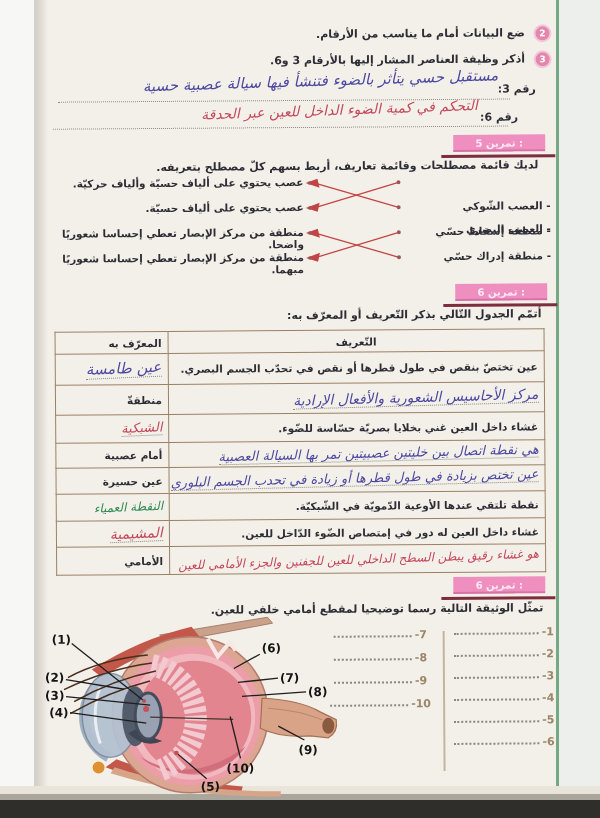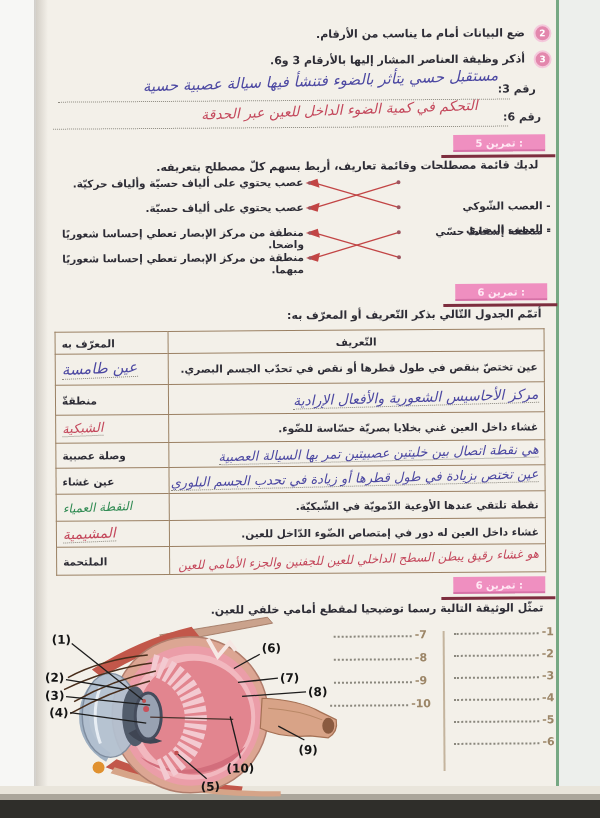--- a/index.html
+++ b/index.html
@@ -33,21 +33,21 @@
   .badge{position:absolute;background:#ef8fc0;border-radius:0;color:#ffe9f4;
     font-size:10px;font-weight:bold;text-align:center;padding:3px 0;width:92px;
     box-shadow:inset 0 -2px 0 rgba(170,60,120,.35);}
   .badge-line{position:absolute;height:2.5px;background:#7d2d3e;}
 
   .match-row{position:absolute;height:15px;font-size:10.5px;}
 
   table.deftable{position:absolute;left:55px;top:330px;width:490px;border-collapse:collapse;
     table-layout:fixed;font-size:10.5px;}
   table.deftable td{border:1px solid #9b8164;padding:1px 6px;vertical-align:middle;overflow:visible;}
-  td.term-col{width:100px;text-align:left;}
+  td.term-col{width:100px;text-align:right;}
   td.def-col{text-align:right;}
   .hw-cell{font-size:13px;line-height:1;}
   .hw-underline{border-bottom:1.5px dotted #8d8a80;padding-bottom:1px;}
 
   .blank-row{position:absolute;display:flex;align-items:flex-end;gap:3px;direction:ltr;}
   .blank-dots{border-bottom:2px dotted #8a877d;height:0;display:inline-block;margin-bottom:3px;}
   .blank-num{font-size:11px;font-weight:bold;color:#9c8668;line-height:1;}
   .vdivider{position:absolute;width:1.5px;background:#c4b49e;}
   svg text{font-family:"DejaVu Sans",sans-serif;}
 </style>
@@ -74,33 +74,34 @@
       <span class="numcircle">3</span>
       <span class="printed" style="margin-right:7px;">أذكر وظيفة العناصر المشار إليها بالأرقام 3 و6.</span>
     </div>
 
     <div class="row-abs rtl printed" style="right:62px;top:84px;">رقم 3:</div>
     <div class="dotline" style="left:60px;top:100px;width:452px;"></div>
     <div class="row-abs rtl" style="right:100px;top:72px;width:420px;text-align:right;">
       <span class="hw hw-blue" style="font-size:15px;transform:rotate(-1.4deg);">مستقبل حسي يتأثر بالضوء فتنشأ فيها سيالة عصبية حسية</span>
     </div>
 
-    <div class="row-abs rtl printed" style="right:57px;top:112px;">رقم 6:</div>
+    <div class="row-abs rtl printed" style="right:80px;top:112px;">رقم 6:</div>
     <div class="dotline" style="left:55px;top:127px;width:455px;"></div>
     <div class="row-abs rtl" style="right:120px;top:102px;width:390px;text-align:right;">
       <span class="hw hw-red" style="font-size:14px;transform:rotate(-1.6deg);">التحكم في كمية الضوء الداخل للعين عبر الحدقة</span>
     </div>
 
     <div class="badge" style="left:455px;top:136px;">تمرين 5 :</div>
     <div class="badge-line" style="left:443px;top:156px;width:114px;"></div>
     <div class="row-abs rtl printed" style="right:60px;top:160px;width:490px;text-align:right;">لديك قائمة مصطلحات وقائمة تعاريف، أربط بسهم كلّ مصطلح بتعريفه.</div>
 
     <div class="match-row rtl printed" style="left:410px;top:176px;width:142px;font-weight:bold;margin-top:48px;">- العصب البصري</div>
     <div class="match-row rtl printed" style="left:410px;top:226px;width:142px;text-align:right;">- منطقة إسقاط حسّي</div>
     <div class="match-row rtl printed" style="left:410px;top:201px;width:142px;text-align:right;">- العصب الشّوكي</div>
+    <div class="match-row rtl printed" style="left:410px;top:251px;width:142px;text-align:right;">- منطقة إدراك حسّي</div>
 
     <div class="match-row rtl printed" style="left:50px;top:176px;width:255px;text-align:right;">عصب يحتوي على ألياف حسيّة وألياف حركيّة.</div>
     <div class="match-row rtl printed" style="left:50px;top:201px;width:255px;text-align:right;">عصب يحتوي على ألياف حسيّة.</div>
     <div class="match-row rtl printed" style="left:50px;top:226px;width:255px;text-align:right;">منطقة من مركز الإبصار تعطي إحساسا شعوريًا واضحا.</div>
     <div class="match-row rtl printed" style="left:50px;top:251px;width:255px;text-align:right;">منطقة من مركز الإبصار تعطي إحساسا شعوريًا مبهما.</div>
 
     <svg style="position:absolute;left:305px;top:170px;" width="100" height="100" viewBox="0 0 100 100">
       <g stroke="#c24545" stroke-width="1.3">
         <line x1="95" y1="13" x2="14" y2="37"></line>
         <line x1="95" y1="38" x2="14" y2="14"></line>
@@ -142,37 +143,37 @@
       <tr style="height:30px;">
         <td class="def-col"><span class="hw hw-blue hw-cell hw-underline" style="font-size:14px;transform:rotate(-1.2deg);">مركز الأحاسيس الشعورية والأفعال الإرادية</span></td>
         <td class="term-col printed">منطقةّ</td>
       </tr>
       <tr style="height:28px;">
         <td class="def-col printed">غشاء داخل العين غني بخلايا بصريّة حسّاسة للضّوء.</td>
         <td class="term-col"><span class="hw hw-red hw-cell hw-underline" style="transform:rotate(-2deg);">الشبكية</span></td>
       </tr>
       <tr style="height:25px;">
         <td class="def-col"><span class="hw hw-blue hw-cell hw-underline" style="transform:rotate(-1deg);">هي نقطة اتصال بين خليتين عصبيتين تمر بها السيالة العصبية</span></td>
-        <td class="term-col printed">وصلة عصبية</td>
+        <td class="term-col printed">أمام عصبية</td>
       </tr>
       <tr style="height:26px;">
         <td class="def-col"><span class="hw hw-blue hw-cell hw-underline" style="transform:rotate(-1deg);">عين تختص بزيادة في طول قطرها أو زيادة في تحدب الجسم البلوري</span></td>
-        <td class="term-col printed">عين غشاء</td>
+        <td class="term-col printed">عين حسيرة</td>
       </tr>
       <tr style="height:27px;">
         <td class="def-col printed">نقطة تلتقي عندها الأوعية الدّمويّة في الشّبكيّة.</td>
         <td class="term-col"><span class="hw hw-green hw-cell" style="font-size:12px;transform:rotate(-2deg);">النقطة العمياء</span></td>
       </tr>
       <tr style="height:26px;">
         <td class="def-col printed">غشاء داخل العين له دور في إمتصاص الضّوء الدّاخل للعين.</td>
         <td class="term-col"><span class="hw hw-red hw-cell hw-underline" style="font-size:14px;transform:rotate(-2deg);">المشيمية</span></td>
       </tr>
       <tr style="height:28px;">
         <td class="def-col"><span class="hw hw-red hw-cell" style="font-size:12px;transform:rotate(-1.5deg);">هو غشاء رقيق يبطن السطح الداخلي للعين للجفنين والجزء الأمامي للعين</span></td>
-        <td class="term-col printed">الملتحمة</td>
+        <td class="term-col printed">الأمامي</td>
       </tr>
     </tbody>
       </table>
 
     <div class="badge" style="left:452px;top:578px;">تمرين 6 :</div>
     <div class="badge-line" style="left:440px;top:598px;width:114px;"></div>
     <div class="row-abs rtl printed" style="right:58px;top:603px;width:490px;text-align:right;">تمثّل الوثيقة التالية رسما توضيحيا لمقطع أمامي خلفي للعين.</div>
 
     <svg style="position:absolute;left:38px;top:616px;" width="300" height="186" viewBox="0 0 300 186">
 

